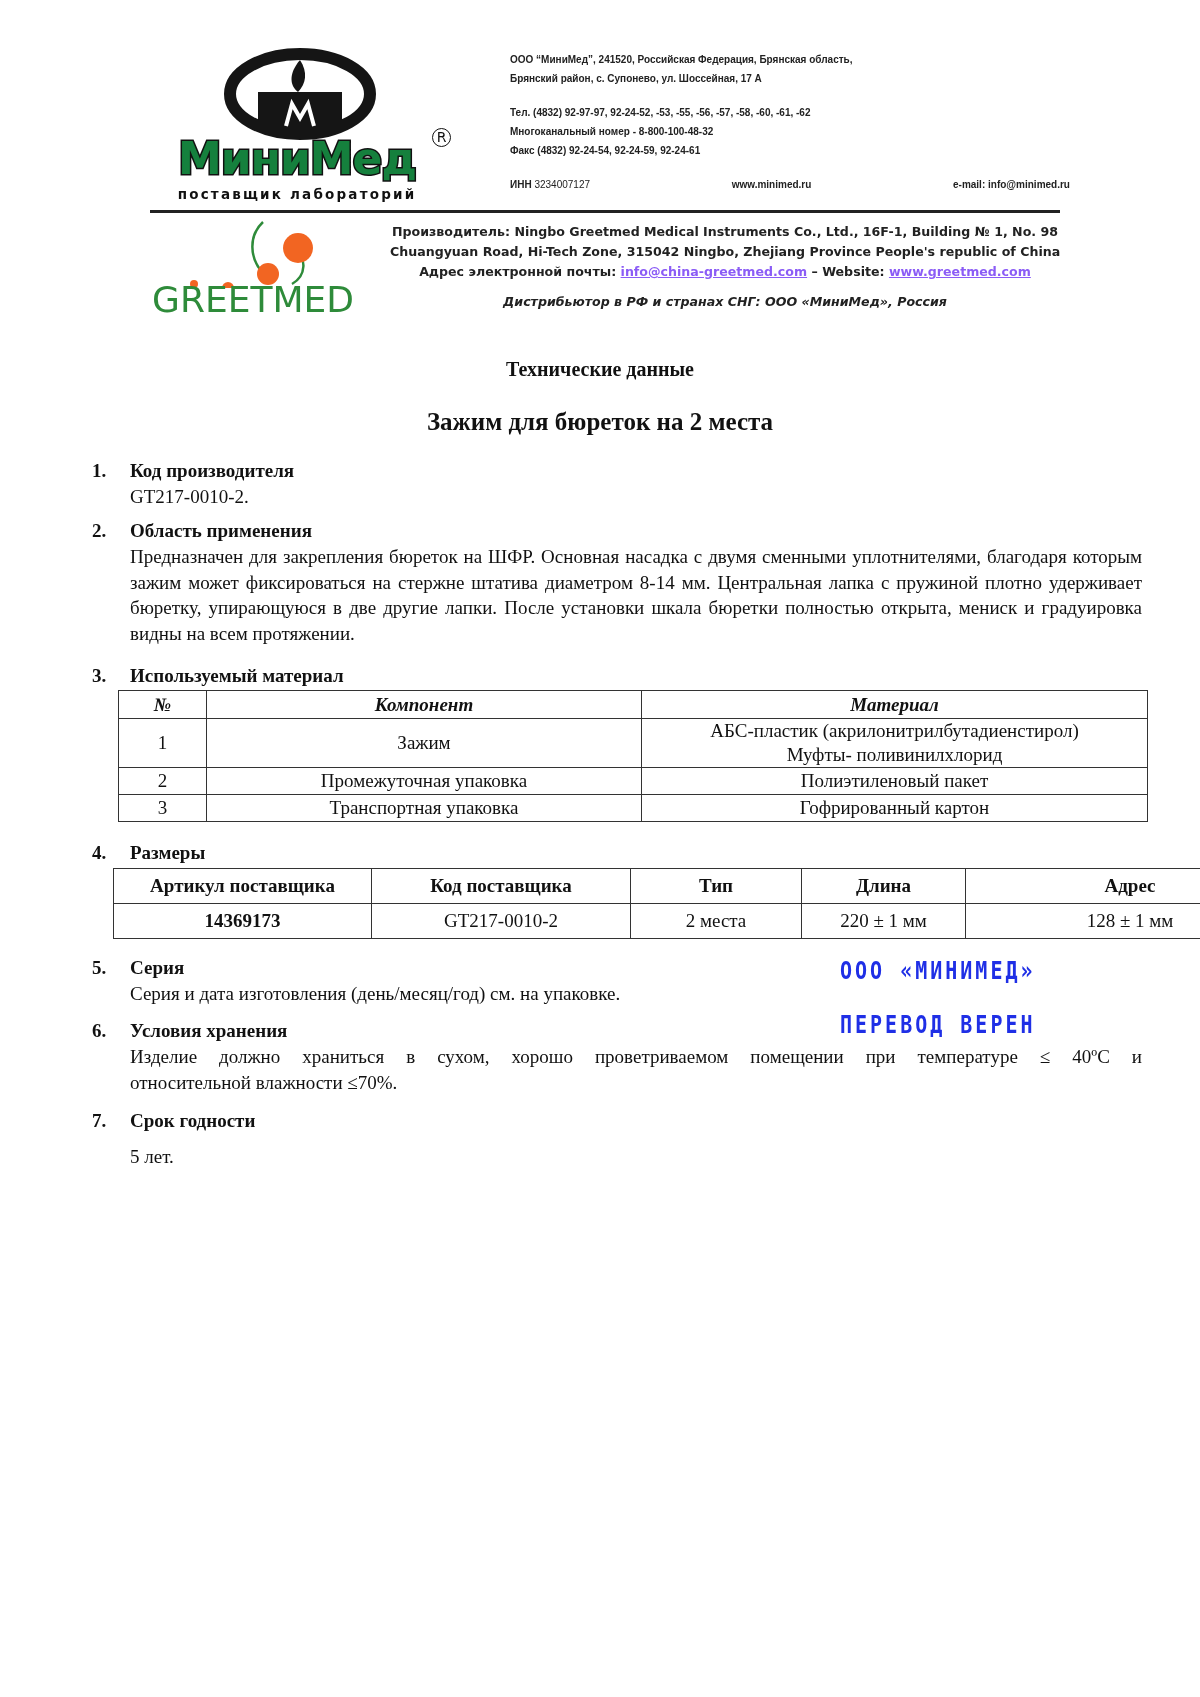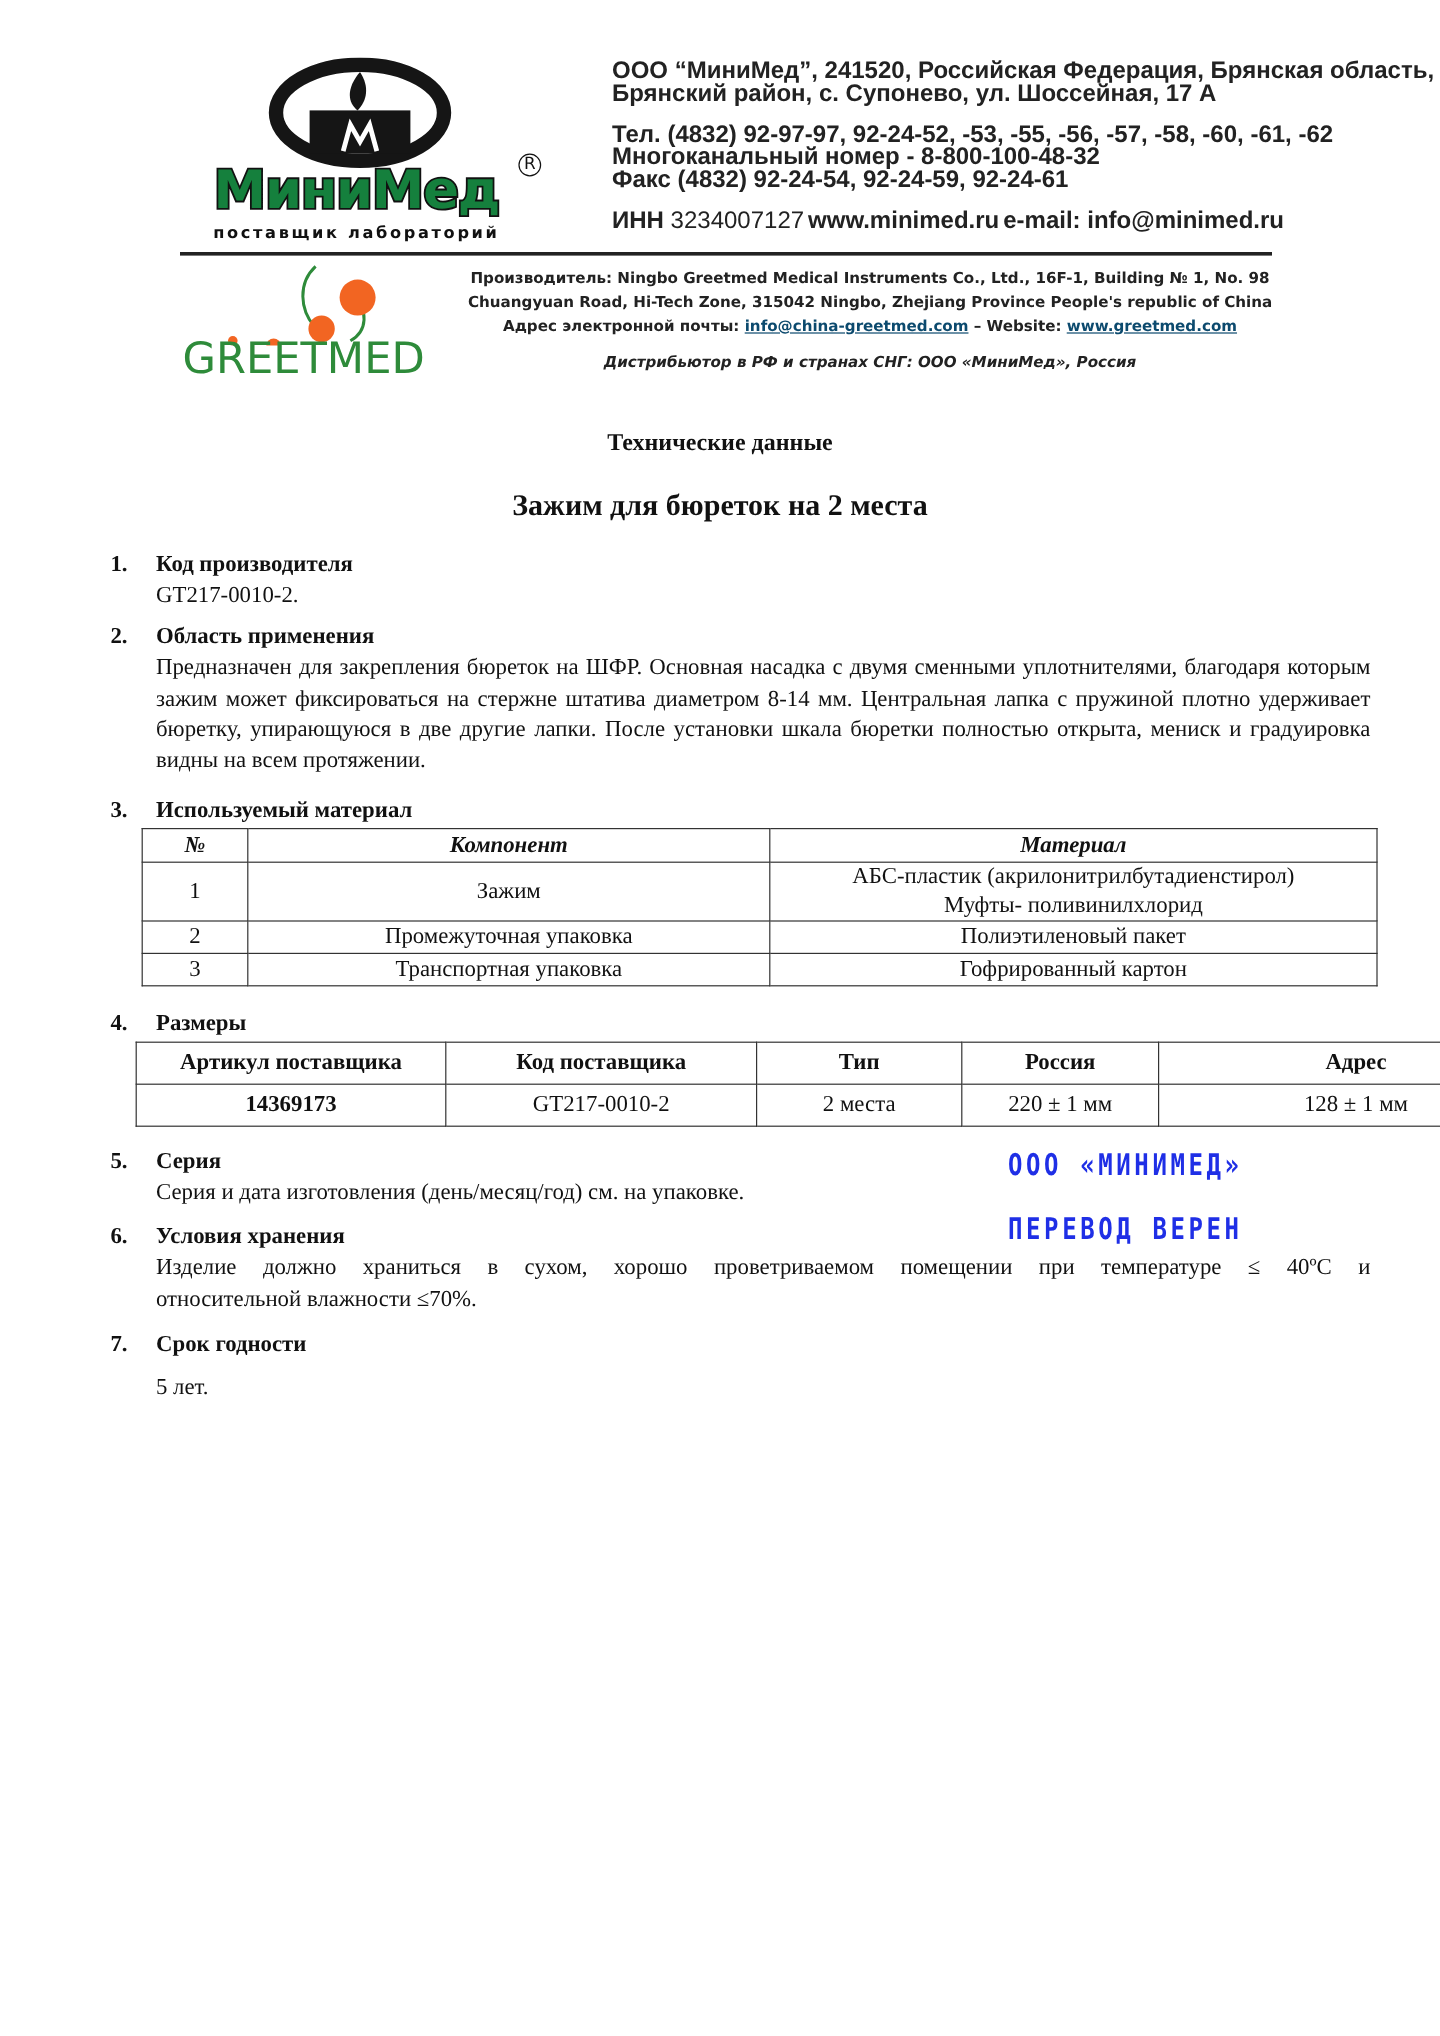--- a/index.html
+++ b/index.html
@@ -11,36 +11,36 @@
   .logo-minimed svg { display: block; }
   .minimed-word { position: absolute; left: 2px; top: 86px; width: 290px; text-align: center;
     font-family: "DejaVu Sans", sans-serif; font-weight: bold; font-size: 44px; letter-spacing: -1px;
     color: #15803d; -webkit-text-stroke: 3px #111; paint-order: stroke fill; line-height: 50px; }
   .minimed-reg { position: absolute; left: 282px; top: 80px; font-family: "DejaVu Sans", sans-serif; font-size: 14px; color:#111;
     border: 1.5px solid #111; border-radius: 50%; width: 17px; height: 17px; line-height: 17px; text-align: center; }
   .minimed-tag { position: absolute; left: 2px; top: 138px; width: 290px; text-align: center;
     font-family: "DejaVu Sans", sans-serif; font-weight: bold; font-size: 13.5px; letter-spacing: 2.2px; color: #111; }
 
   .contact { position: absolute; left: 510px; top: 50px; width: 560px;
-    font-family: "Liberation Sans", sans-serif; font-weight: bold; font-size: 20px; line-height: 19px; color: #222; }
+    font-family: "Liberation Sans", sans-serif; font-weight: bold; font-size: 10px; line-height: 19px; color: #222; }
   .contact p { margin: 0; white-space: nowrap; }
   .contact .gap { height: 15px; }
   .contact .row3 { display: flex; justify-content: space-between; margin-top: 15px; }
   .contact .inn-num { font-weight: normal; }
 
   .divider { position: absolute; left: 150px; top: 210px; width: 910px; height: 3px; background: #222; }
 
   .logo-greetmed { position: absolute; left: 150px; top: 218px; width: 225px; height: 110px; }
   .greetmed-word { position: absolute; left: 2px; top: 62px; font-family: "DejaVu Sans", sans-serif;
     font-size: 36px; color: #2e8b3a; letter-spacing: 0px; line-height: 40px; }
 
   .producer { position: absolute; left: 390px; top: 222px; width: 670px; text-align: center;
     font-family: "DejaVu Sans", sans-serif; font-weight: bold; font-size: 12.6px; line-height: 20px; color: #222; }
   .producer p { margin: 0; white-space: nowrap; }
-  .producer a { color: #0c4a6e; text-decoration: underline; }
+  .producer a { color: #8b5cf6; text-decoration: underline; }
   .producer .distrib { margin-top: 10px; font-style: italic; }
 
   
   .doc { font-family: "Liberation Serif", serif; color: #111; }
   .h-sub { position: absolute; left: 0; top: 358px; width: 1200px; text-align: center; font-weight: bold; font-size: 20px; }
   .h-title { position: absolute; left: 0; top: 408px; width: 1200px; text-align: center; font-weight: bold; font-size: 25px; }
 
   .section { position: absolute; left: 92px; width: 1050px; font-size: 19px; line-height: 26px; }
   .section .num { position: absolute; left: 0; top: 0; font-weight: bold; }
   .section .head { margin-left: 38px; font-weight: bold; }
@@ -186,21 +186,21 @@
           <col style="width:259px">
           <col style="width:171px">
           <col style="width:164px">
           <col>
         </colgroup>
       <thead>
         <tr>
           <th>Артикул поставщика</th>
           <th>Код поставщика</th>
           <th>Тип</th>
-          <th>Россия</th>
+          <th>Длина</th>
           <th>Адрес</th>
         </tr>
       </thead>
       <tbody>
         <tr>
           <td class="bold">14369173</td>
           <td>GT217-0010-2</td>
           <td>2 места</td>
           <td>220 ± 1 мм</td>
           <td>128 ± 1 мм</td>

